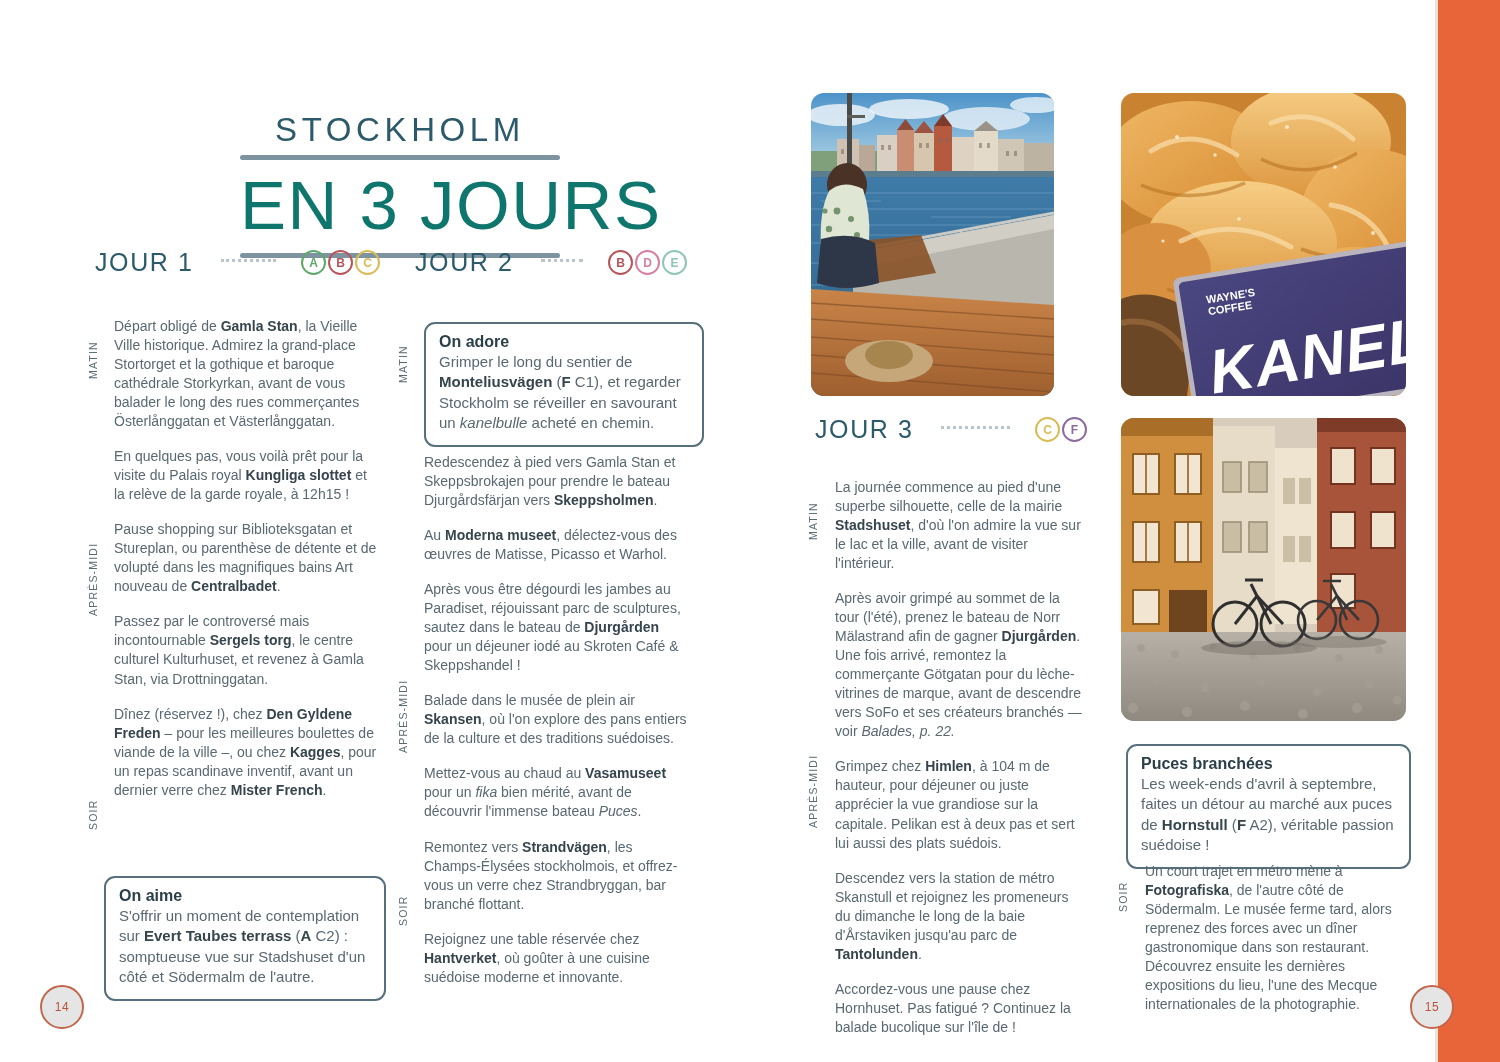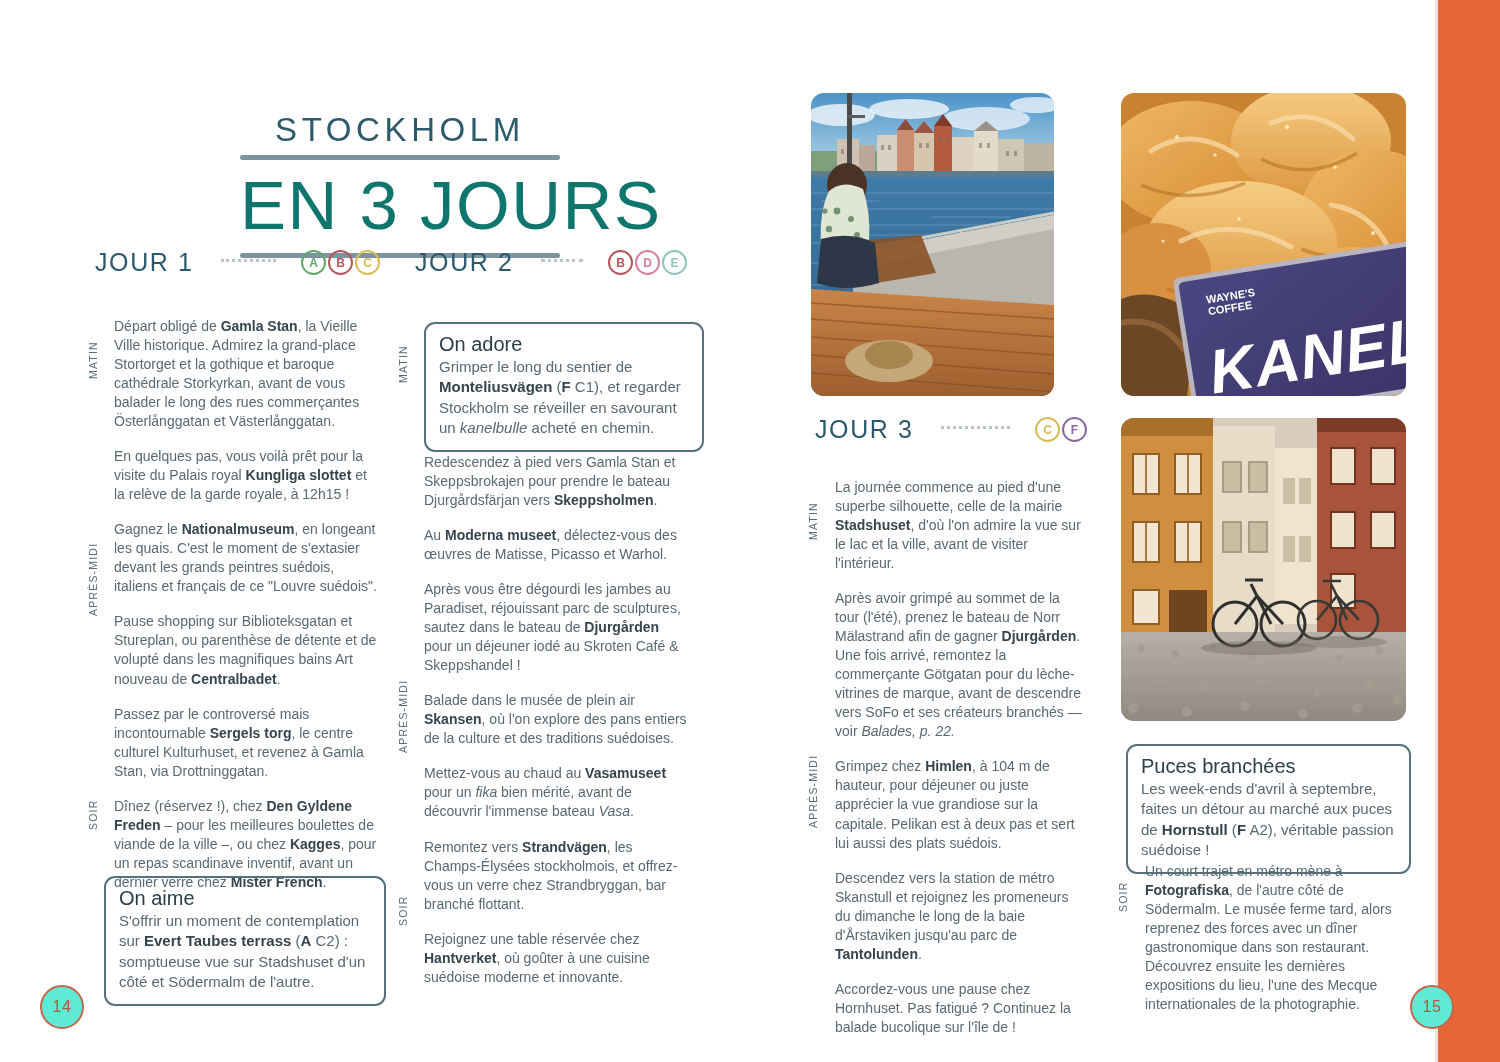--- a/index.html
+++ b/index.html
@@ -18,23 +18,23 @@
     background:#e8653a;
   }
   .edge-right-hairline{
     position:absolute;top:0;right:62px;width:3px;height:1062px;
     background:#f3e2da;
   }
 
   
   .page-num{
     position:absolute;width:40px;height:40px;border-radius:50%;
-    border:2px solid #c1664b;color:#b9543a;background:#5eead4;
+    border:2px solid #c1664b;color:#b9543a;background:#e5e5e5;
     display:flex;align-items:center;justify-content:center;
-    font-size:16px;letter-spacing:.5px;
+    font-size:12px;letter-spacing:.5px;
   }
   .page-num.left{left:40px;top:985px;}
   .page-num.right{left:1410px;top:985px;z-index:5;}
 
   
   .title-block{position:absolute;left:240px;top:92px;width:320px;text-align:center;margin-top:21px;}
   .title-top{
     font-size:33px;letter-spacing:4.6px;color:#2c5a6b;
     font-weight:400;line-height:1;padding-bottom:9px;
   }
@@ -76,21 +76,21 @@
   b{color:#36454d;font-weight:700;}
   i{font-style:italic;}
 
   
   .callout{
     border:2px solid #56707d;border-radius:11px;
     padding:9px 13px 11px 13px;
     position:absolute;
   }
   .callout h4{
-    margin:0 0 1px 0;font-size:20px;color:#2b3f49;font-weight:400;
+    margin:0 0 1px 0;font-size:16px;color:#2b3f49;font-weight:700;
   }
   .callout p{
     margin:0;font-size:15px;line-height:1.36;color:#596871;
   }
 
   
   .photo{position:absolute;border-radius:13px;overflow:hidden;}
   .photo svg{display:block;width:100%;height:100%;}
 </style>
 </head>
@@ -138,21 +138,20 @@
       <span class="badge" style="color:#d9bb55">C</span>
       <span class="badge" style="color:#8c6aa0">F</span>
     </span>
   </div>
 
   <div class="col" style="left:114px;top:317px;width:265px;">
     <span class="vlabel" style="left:-27px;top:2px;height:60px;">MATIN</span>
     <p class="para">Départ obligé de <b>Gamla Stan</b>, la Vieille Ville historique. Admirez la grand-place Stortorget et la gothique et baroque cathédrale Storkyrkan, avant de vous balader le long des rues commerçantes Österlånggatan et Västerlånggatan.</p>
     <p class="para">En quelques pas, vous voilà prêt pour la visite du Palais royal <b>Kungliga slottet</b> et la relève de la garde royale, à 12h15 !</p>
     <span class="vlabel" style="left:-27px;top:204px;height:95px;">APRÈS-MIDI</span>
-    <p class="para">Gagnez le <b>Nationalmuseum</b>, en longeant les quais. C'est le moment de s'extasier devant les grands peintres suédois, italiens et français de ce "Louvre suédois".</p>
     <p class="para">Pause shopping sur Biblioteksgatan et Stureplan, ou parenthèse de détente et de volupté dans les magnifiques bains Art nouveau de <b>Centralbadet</b>.</p>
     <p class="para">Passez par le controversé mais incontournable <b>Sergels torg</b>, le centre culturel Kulturhuset, et revenez à Gamla Stan, via Drottninggatan.</p>
     <span class="vlabel" style="left:-27px;top:465px;height:48px;">SOIR</span>
     <p class="para">Dînez (réservez !), chez <b>Den Gyldene Freden</b> – pour les meilleures boulettes de viande de la ville –, ou chez <b>Kagges</b>, pour un repas scandinave inventif, avant un dernier verre chez <b>Mister French</b>.</p>
   </div>
 
   <div class="callout" style="left:104px;top:876px;width:252px;">
     <h4>On aime</h4>
     <p>S'offrir un moment de contemplation sur <b>Evert Taubes terrass</b> (<b>A</b> C2) : somptueuse vue sur Stadshuset d'un côté et Södermalm de l'autre.</p>
   </div>
@@ -165,21 +164,21 @@
     <h4>On adore</h4>
     <p>Grimper le long du sentier de <b>Monteliusvägen</b> (<b>F</b> C1), et regarder Stockholm se réveiller en savourant un <i>kanelbulle</i> acheté en chemin.</p>
   </div>
 
   <div class="col" style="left:424px;top:453px;width:266px;">
     <p class="para">Redescendez à pied vers Gamla Stan et Skeppsbrokajen pour prendre le bateau Djurgårdsfärjan vers <b>Skeppsholmen</b>.</p>
     <p class="para">Au <b>Moderna museet</b>, délectez-vous des œuvres de Matisse, Picasso et Warhol.</p>
     <p class="para">Après vous être dégourdi les jambes au Paradiset, réjouissant parc de sculptures, sautez dans le bateau de <b>Djurgården</b> pour un déjeuner iodé au Skroten Café &amp; Skeppshandel !</p>
     <span class="vlabel" style="left:-27px;top:205px;height:95px;">APRÈS-MIDI</span>
     <p class="para">Balade dans le musée de plein air <b>Skansen</b>, où l'on explore des pans entiers de la culture et des traditions suédoises.</p>
-    <p class="para">Mettez-vous au chaud au <b>Vasamuseet</b> pour un <i>fika</i> bien mérité, avant de découvrir l'immense bateau <i>Vasa</i>.</p>
+    <p class="para">Mettez-vous au chaud au <b>Vasamuseet</b> pour un <i>fika</i> bien mérité, avant de découvrir l'immense bateau <i>Puces</i>.</p>
     <p class="para">Remontez vers <b>Strandvägen</b>, les Champs-Élysées stockholmois, et offrez-vous un verre chez Strandbryggan, bar branché flottant.</p>
     <span class="vlabel" style="left:-27px;top:425px;height:48px;">SOIR</span>
     <p class="para">Rejoignez une table réservée chez <b>Hantverket</b>, où goûter à une cuisine suédoise moderne et innovante.</p>
 
   </div>
 
   <div class="photo" style="left:811px;top:93px;width:243px;height:303px;">
     <svg viewBox="0 0 243 303" preserveAspectRatio="none">
       <defs>
         <linearGradient id="sky1" x1="0" y1="0" x2="0" y2="1">

